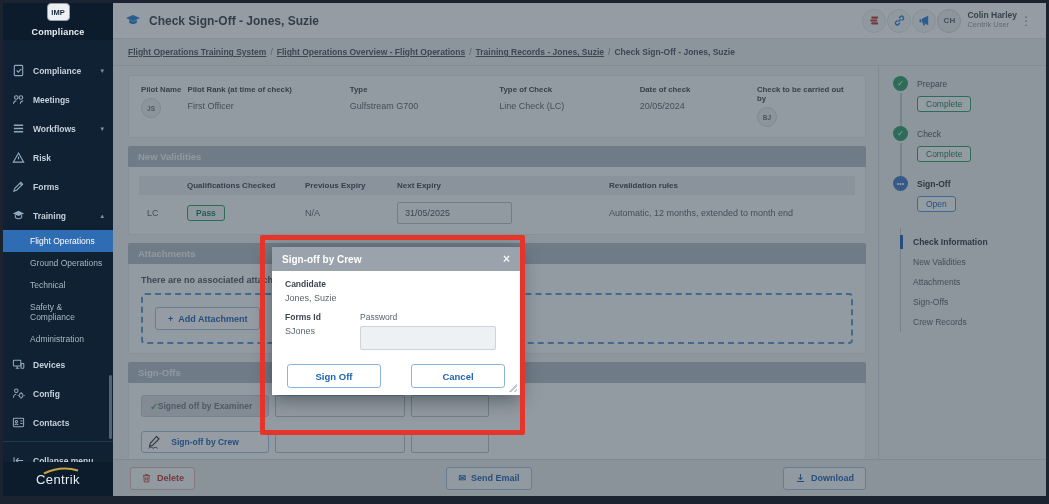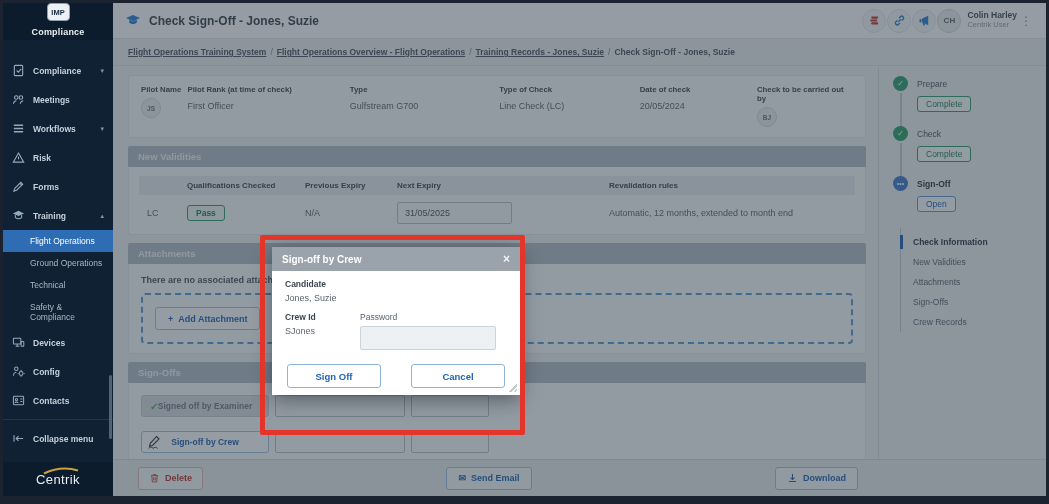--- a/index.html
+++ b/index.html
@@ -107,21 +107,21 @@
   .badge { display:inline-block; margin:5px 0 8px 24px; border-radius:3px; font-size:8.5px; padding:2px 8px; background:#fdfefe; cursor:pointer; }
   .badge.complete { border:1px solid #2e9e68; color:#1e7e52; }
   .badge.open { border:1px solid #5b9bd5; color:#1f63b5; }
   .step-links { margin:2px 0 0 7px; border-left:1px solid #c2cad1; padding:4px 0 0 12px; list-style:none; }
   .step-links li { position:relative; padding:5px 0; color:#5a646e; cursor:pointer; }
   .step-links li.active { font-weight:bold; color:#2b3540; }
   .step-links li.active:before { content:""; position:absolute; left:-13px; top:3px; bottom:3px; width:3px; background:#1f63b5; }
 
   
   .actionbar { position:absolute; left:0; right:0; bottom:0; height:37px; background:#e9ebed; border-top:1px solid #d5d9dd;
-               display:flex; align-items:center; padding:0 25px; }
+               display:flex; align-items:center; padding:0 17px; }
   .btn-delete { display:flex; align-items:center; gap:5px; border:1px solid #e0b4b8; color:#c0392b; background:#f7f9fa;
                 font-size:9px; font-weight:bold; height:23px; padding:0 10px; border-radius:3px; cursor:pointer; }
   .btn-mid, .btn-dl { display:flex; align-items:center; gap:5px; border:1px solid #9fc2e4; color:#1f63b5; background:#f7f9fa;
                 font-size:9px; font-weight:bold; height:23px; padding:0 11px; border-radius:3px; cursor:pointer; }
   .spacer { flex:1; }
   .dl-wrap { margin-right:163px; }
 
   
   .overlay { position:absolute; left:110px; top:0; right:0; bottom:0; background:rgba(43,58,71,0.5); z-index:40; }
   .modal { position:absolute; left:269px; top:244px; width:248px; height:148px; background:#ffffff; z-index:50;
@@ -200,20 +200,21 @@
             <path d="M3.6 6.4v2.8c2.3 1.7 4.5 1.7 6.8 0V6.4" fill="none" stroke="#93a9bf" stroke-width="1.1"></path>
           </svg>
         <span class="lbl">Training</span>
         <span class="chev">▴</span>
       </div>
       <div class="subnav">
         <div class="sub-item active">Flight Operations</div>
         <div class="sub-item">Ground Operations</div>
         <div class="sub-item">Technical</div>
         <div class="sub-item">Safety &amp; Compliance</div>
+        <div class="sub-item">Administration</div>
       </div>
       <div class="nav-item">
         <svg width="13" height="13" viewBox="0 0 14 14" fill="none" stroke="#93a9bf" stroke-width="1.1">
             <rect x="1.5" y="2.5" width="8" height="6" rx=".5"></rect>
             <path d="M4 11h4M5.5 8.5V11"></path>
             <rect x="9.8" y="6" width="2.9" height="5" rx=".5"></rect>
           </svg>
         <span class="lbl">Devices</span>
       </div>
       <div class="nav-item">
@@ -465,21 +466,21 @@
   <div class="modal">
     <div class="modal-title">
       <span>Sign-off by Crew</span>
       <span class="modal-close">×</span>
     </div>
     <div class="modal-body">
       <div class="m-label">Candidate</div>
       <div class="m-value">Jones, Suzie</div>
       <div class="m-grid">
         <div class="m-col1">
-          <div class="m-label">Crew Id</div>
+          <div class="m-label">Forms Id</div>
           <div class="m-value">SJones</div>
         </div>
         <div>
           <div class="m-plabel">Password</div>
           <input type="password" class="pw-input" style="">
         </div>
       </div>
       <div class="m-buttons">
         <button class="m-btn">Sign Off</button>
         <button class="m-btn">Cancel</button>

